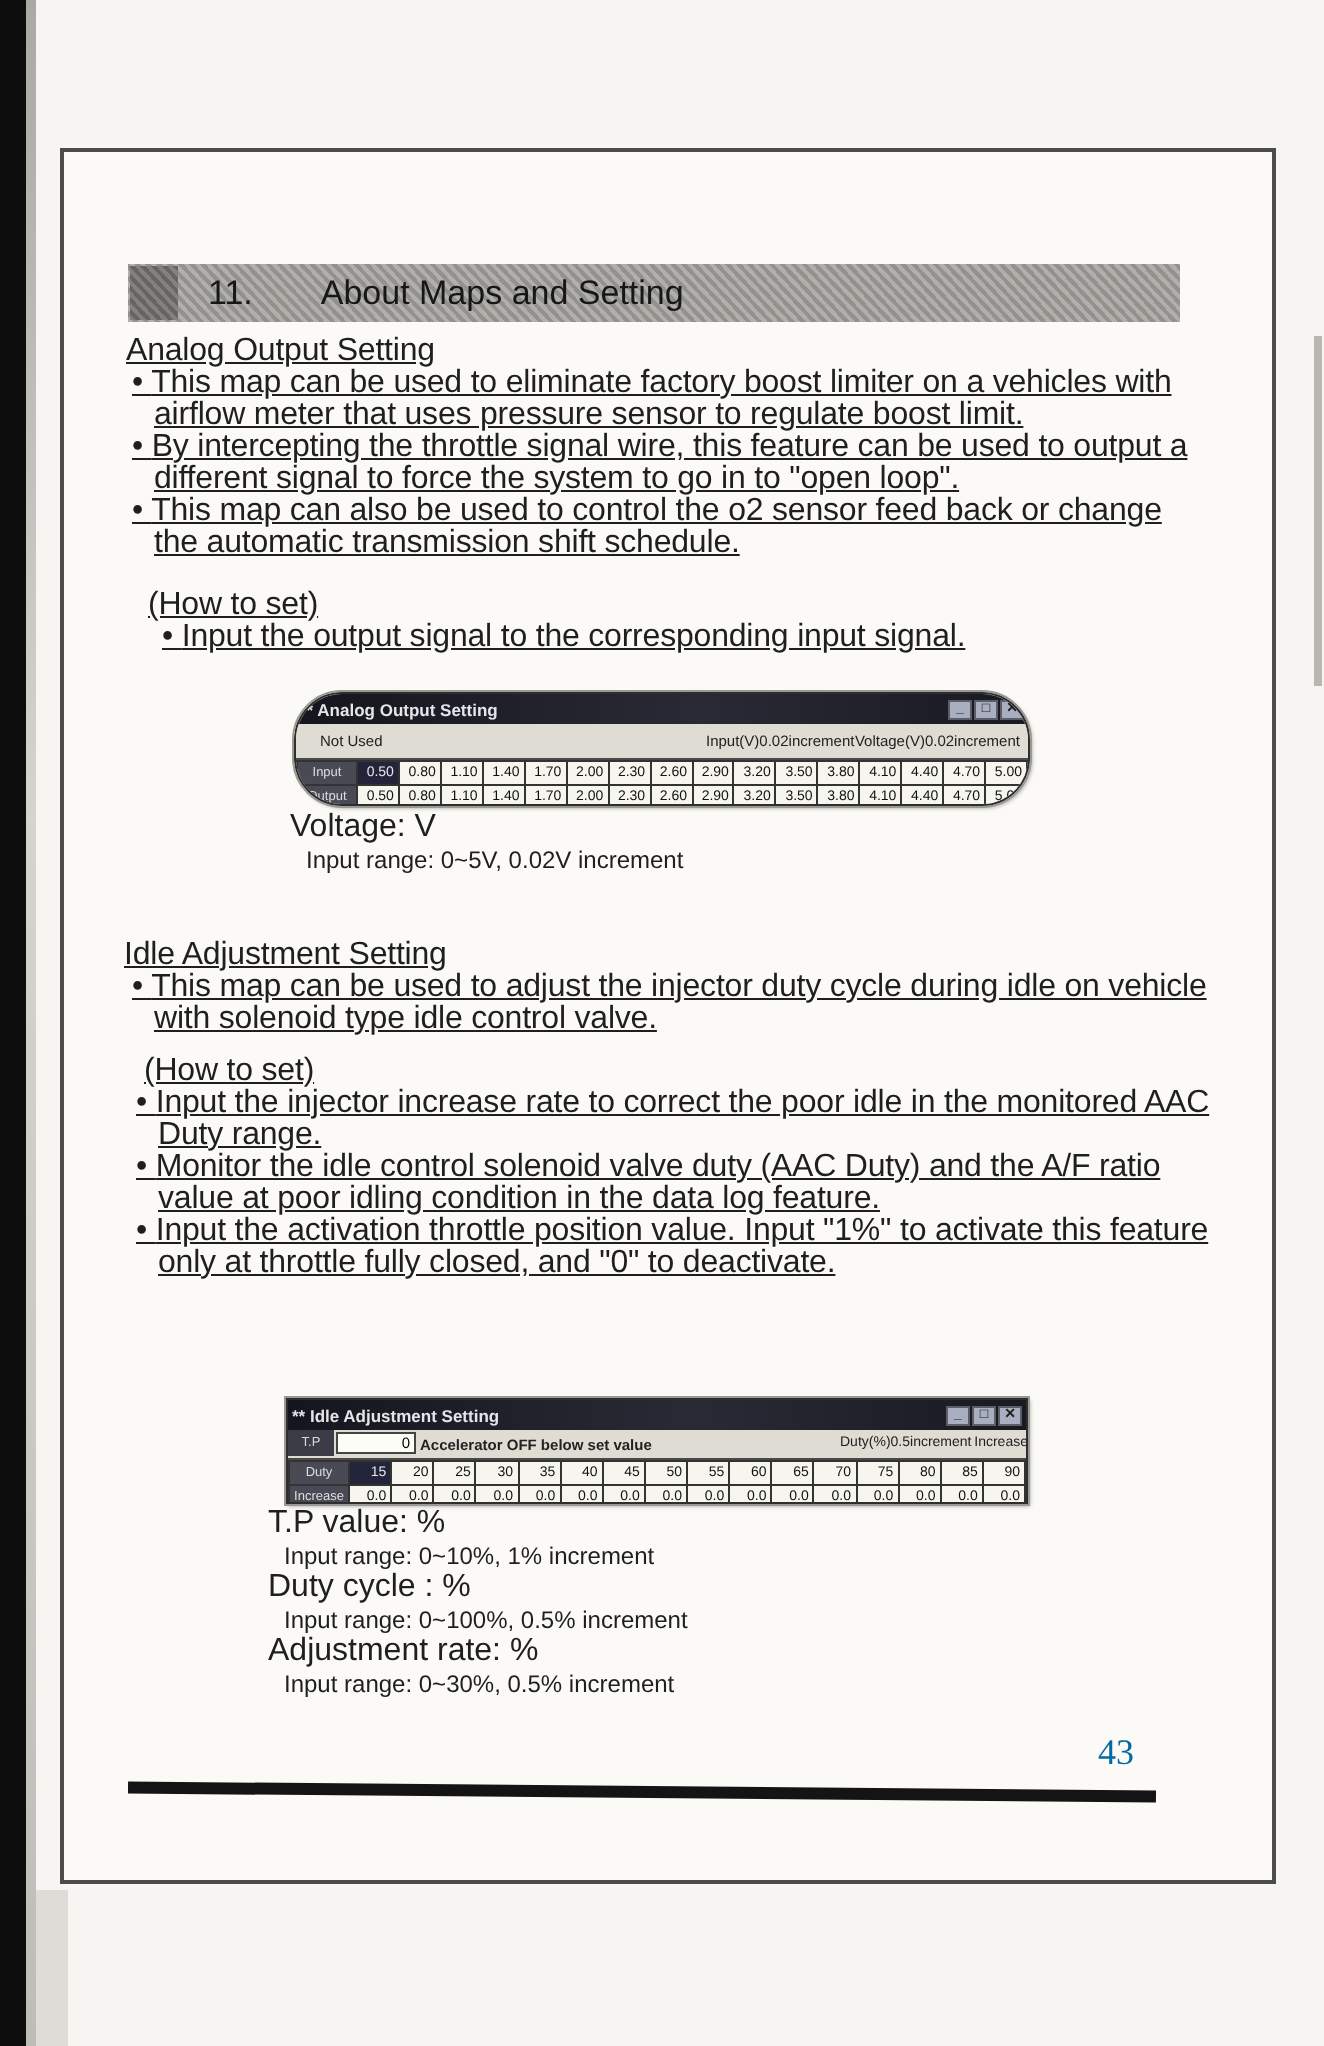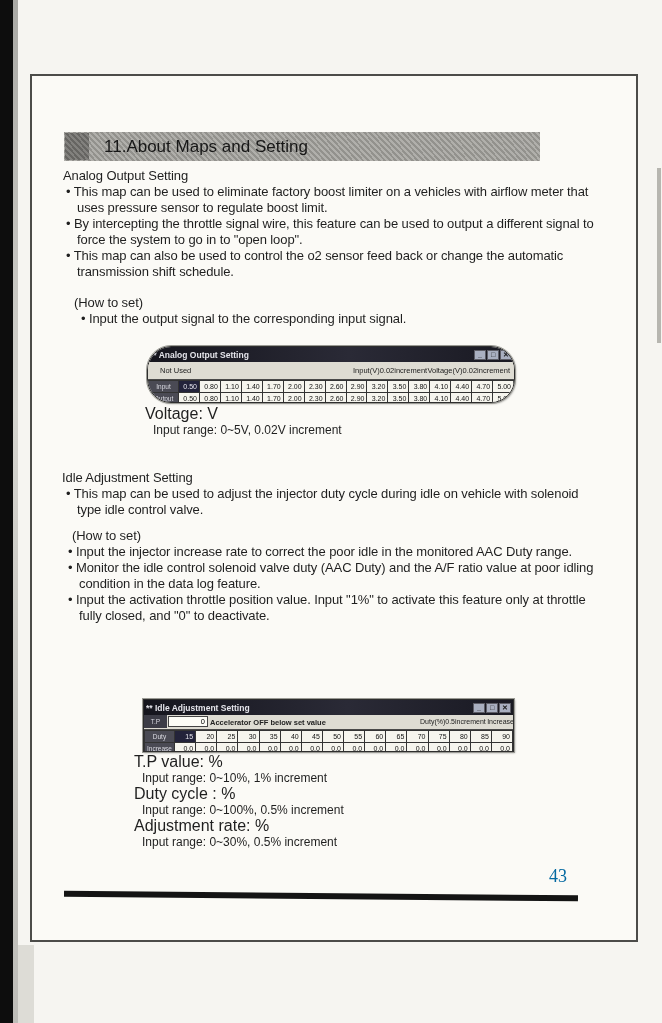--- a/index.html
+++ b/index.html
@@ -11,30 +11,30 @@
   
   .scan-left{position:absolute;left:0;top:0;width:13px;height:1023px;background:#0d0d0d;}
   .scan-left-soft{position:absolute;left:13px;top:0;width:5px;height:1023px;
     background:linear-gradient(180deg,#6a6a66,#b9b8b2 40%,#8f8e89);opacity:.55;}
   .scan-right{position:absolute;right:1px;top:168px;width:4px;height:175px;background:#b7b6b0;}
   .scan-bottom-shade{position:absolute;left:18px;top:945px;width:16px;height:78px;background:#dddcd6;}
   
   .page-box{position:absolute;left:30px;top:74px;width:604px;height:864px;
     border:2px solid #4c4c49;background:#fbfaf6;}
   
-  .band{position:absolute;left:64px;top:132px;width:476px;height:29px;
+  .band{position:absolute;left:64px;top:132px;width:526px;height:29px;
     background:#a3a29d;
     background-image:repeating-linear-gradient(47deg,rgba(255,255,255,.14) 0 2px,rgba(0,0,0,.10) 2px 4px);
     display:flex;align-items:center;}
   .band-darkbox{position:absolute;left:1px;top:1px;width:24px;height:27px;background:#74736f;
     background-image:repeating-linear-gradient(47deg,rgba(255,255,255,.10) 0 2px,rgba(0,0,0,.12) 2px 4px);}
   .band-number{margin-left:40px;font-size:17px;color:#171717;}
-  .band-title{font-size:17px;color:#171717;}
-  
-  .txt{font-size:13px;line-height:16px;letter-spacing:-0.1px;}
+  .band-title{margin-left:34px;font-size:17px;color:#171717;}
+  
+  .txt{font-size:16px;line-height:16px;letter-spacing:-0.1px;text-decoration:underline;}
   .abs{position:absolute;}
   ul.blist{margin:0;padding:0;list-style:none;}
   ul.blist li{padding-left:11px;text-indent:-11px;margin:0;}
   ul.blist li::before{content:"\2022  ";}
   
   .win{position:absolute;background:#e8e7e0;border:1px solid #2e2e2e;outline:1px solid #9a9a94;
     box-shadow:1px 1px 2px rgba(0,0,0,.35);overflow:hidden;}
   .titlebar{height:15px;background:linear-gradient(90deg,#15151d,#2a2a36 55%,#191922);
     color:#e4e4ea;font-size:8.5px;font-weight:bold;display:flex;align-items:center;padding:0 2px;}
   .title-text{flex:1;white-space:nowrap;overflow:hidden;}

